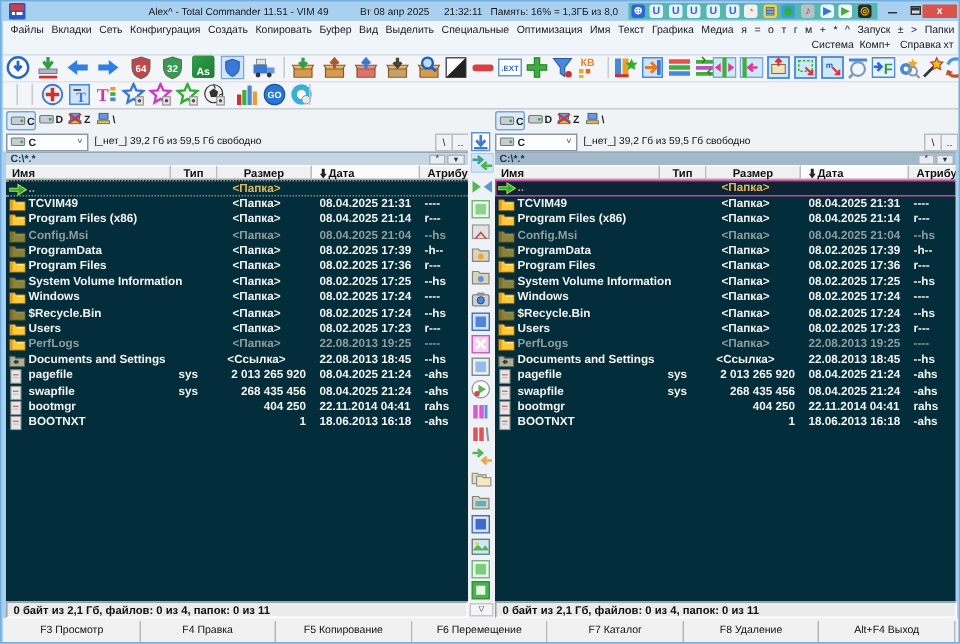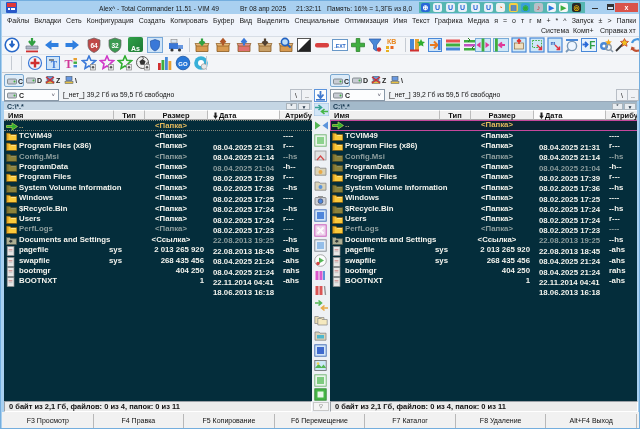--- a/index.html
+++ b/index.html
@@ -3,24 +3,24 @@
 *{margin:0;padding:0;box-sizing:border-box}
 html,body{width:640px;height:429px;overflow:hidden}
 body{font-family:'Liberation Sans',sans-serif;background:#a9d0f0;position:relative;border:1px solid #74aede}
 .a{position:absolute}
 .ti{position:absolute;width:15px;height:15px;border-radius:2px;text-align:center;display:block}
 .ti2{position:absolute;width:16px;height:16px;display:block}
 .mi{position:absolute;display:block;opacity:0.88}
 .t7{font-size:7px;color:#1a1a1a;white-space:nowrap}
 .row{position:absolute;left:0;width:100%;height:10.4px;line-height:10.4px;font-size:7.8px;font-weight:bold;white-space:nowrap}
 .nm{position:absolute;left:15px;top:0}
-.tp{position:absolute;left:105px;top:0}
+.tp{position:absolute;left:115px;top:0}
 .sz{position:absolute;left:120px;width:80px;top:0;text-align:right}
 .pk{position:absolute;left:131px;width:72px;top:0;text-align:center}
-.dt{position:absolute;left:209px;top:12px}
+.dt{position:absolute;left:209px;top:0}
 .at{position:absolute;left:279px;top:0}
 .ic{position:absolute;left:2px;top:1px}
 .hc{position:absolute;top:108.5px;height:10.5px;background:#f0f0f0;border-right:1px solid #bcbcbc;border-bottom:1px solid #a8a8a8;border-top:1px solid #fff;font-size:7.5px;font-weight:bold;color:#111;line-height:10px;white-space:nowrap}
 .fk{position:absolute;top:413px;height:14px;background:#f1f1f1;border-right:1px solid #b8b8b8;font-size:7px;color:#111;text-align:center;line-height:14px;white-space:nowrap}
 .db{position:absolute;top:73px;height:13px;font-size:7px;font-weight:bold;color:#222;line-height:13px}
 </style></head><body>
 <div class="a" style="left:0;top:0;width:638px;height:13px;background:#a9d0f0"></div>
 <div class="a" style="left:5px;top:1px;width:11px;height:11px;background:#2858c8;border-radius:1px">
     <div class="a" style="left:1px;top:1px;width:9px;height:4px;background:#e03838"></div>
     <div class="a" style="left:2px;top:6px;width:2px;height:2px;background:#fff"></div>

